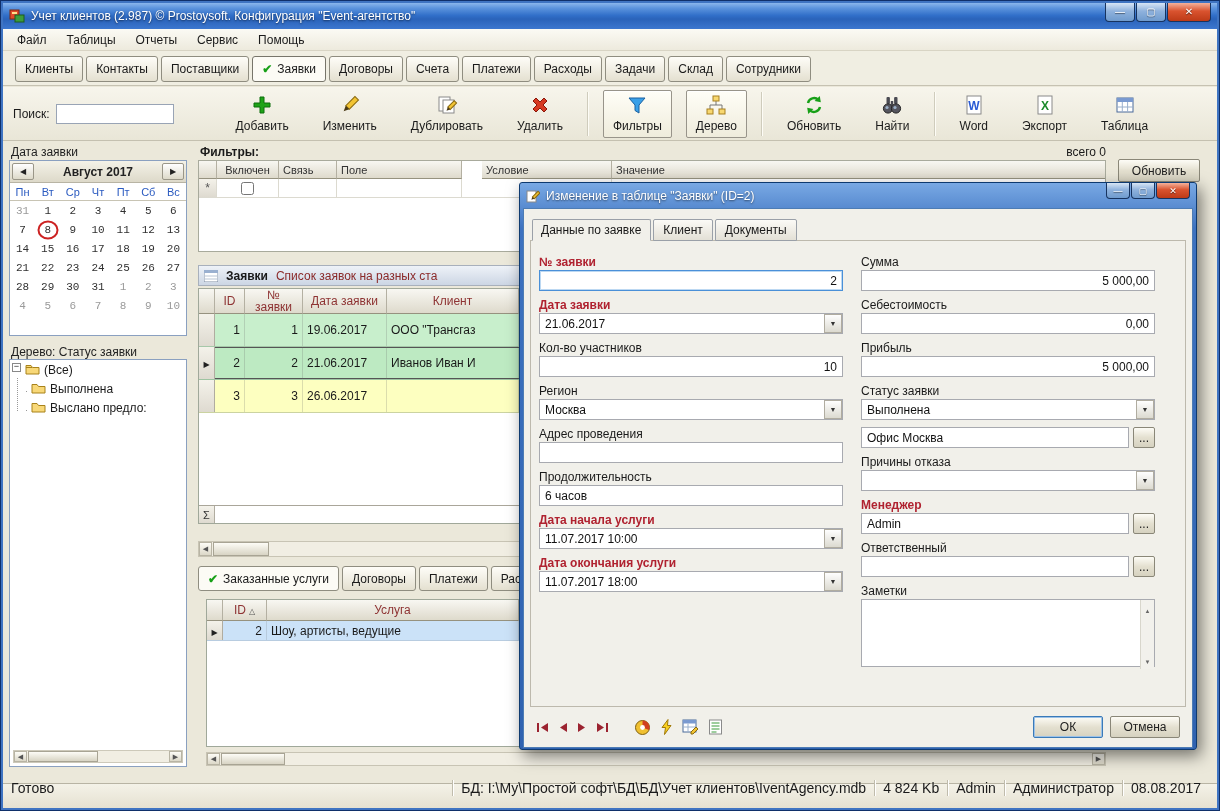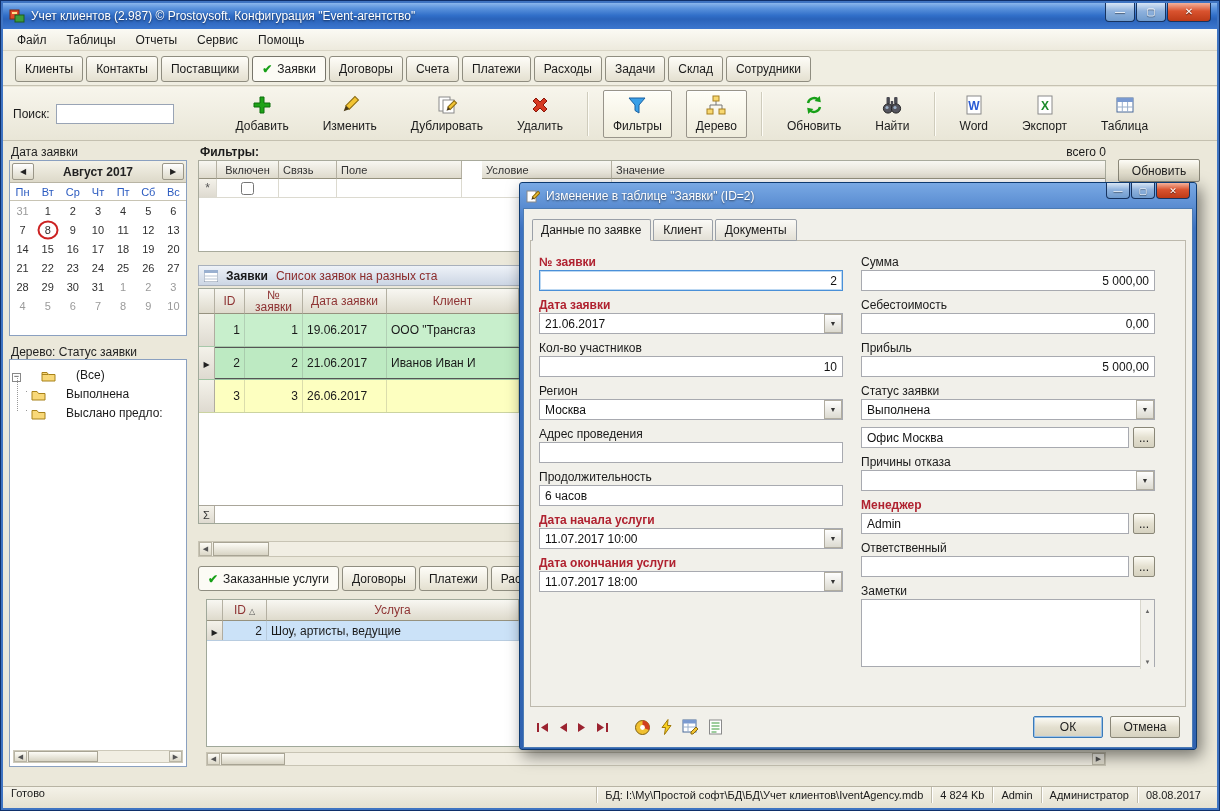--- a/index.html
+++ b/index.html
@@ -53,28 +53,28 @@
     border-bottom:1px solid #b8b4a4;padding:0 2px;}
   .cal-nav{width:22px;height:17px;border:1px solid #9a9688;border-radius:2px;
     background:linear-gradient(#ffffff,#ddd9c9);display:flex;align-items:center;justify-content:center;
     font-size:8px;color:#222;}
   .cal-nav.prev::before{content:"◀";}
   .cal-nav.next::before{content:"▶";}
   .cal-month{flex:1;text-align:center;font-weight:bold;color:#222;}
   .cal-week{display:grid;grid-template-columns:repeat(7,1fr);height:18px;border-bottom:1px solid #c8c4b4;
     color:#2a5ac0;font-size:11px;}
   .cal-week div{display:flex;align-items:center;justify-content:center;}
-  .cal-days{display:grid;grid-template-columns:repeat(7,1fr);grid-auto-rows:19px;font-size:11px;}
+  .cal-days{display:grid;grid-template-columns:repeat(7,1fr);grid-auto-rows:19px;font-size:11px;font-family:Liberation Mono, monospace;}
   .cal-day{position:relative;display:flex;align-items:center;justify-content:center;color:#303030;}
   .cal-day.out{color:#9a9a9a;}
   .cal-day.sel::after{content:"";position:absolute;left:50%;top:50%;transform:translate(-50%,-50%);
     width:17px;height:15px;border:2px solid #cc2222;border-radius:50%;}
   .tree{position:absolute;left:8px;top:358px;width:178px;height:408px;border:1px solid #8aa0c0;background:#fff;
     padding:3px 2px;font-size:12px;}
-  .tree-item{display:flex;align-items:flex-end;gap:20px;height:19px;white-space:nowrap;overflow:hidden;}
+  .tree-item{display:flex;align-items:flex-start;gap:4px;height:19px;white-space:nowrap;overflow:hidden;}
   .expander{width:9px;height:9px;border:1px solid #888;background:#fff;font-size:9px;line-height:7px;
     text-align:center;flex:0 0 auto;}
   .expander::before{content:"−";position:relative;top:-1px;}
   .tree-children{margin-left:13px;position:relative;}
   .tree-children::before{content:"";position:absolute;left:-8px;top:-4px;bottom:9px;border-left:1px dotted #999;}
   .tree-children .tree-item{position:relative;padding-left:6px;}
   .tree-children .tree-item::before{content:"";position:absolute;left:-8px;top:9px;width:10px;border-top:1px dotted #999;}
   .tree-scroll{position:absolute;left:3px;right:3px;bottom:3px;height:13px;background:#f1eee3;
     border:1px solid #cdc9ba;display:flex;align-items:stretch;}
   .sb-arrow{width:13px;display:flex;align-items:center;justify-content:center;font-size:7px;color:#555;
@@ -155,21 +155,21 @@
   .sort-icon::after{content:"△";font-size:8px;color:#555;margin-left:3px;}
   .svc-row{display:flex;height:20px;background:#cbe2f8;border-bottom:1px solid #b8cce0;}
   .svc-row .gc{border-right:1px solid rgba(100,100,100,.18);}
   .svc-scroll{position:absolute;left:205px;top:751px;width:900px;height:14px;background:#f1eee3;
     border:1px solid #c8c4b4;display:flex;align-items:stretch;}
   .svc-scroll .sb-thumb{width:64px;}
 
   
   .statusbar{position:absolute;left:2px;right:2px;bottom:2px;height:22px;
     background:linear-gradient(#f4f2e8,#e5e1d1);border-top:1px solid #b8b4a4;
-    display:flex;align-items:flex-start;font-size:11px;padding:0 8px;}
+    display:flex;align-items:flex-end;font-size:14px;padding:12px 8px;}
   .status-spacer{flex:1;}
   .seg{height:16px;display:flex;align-items:center;padding:0 8px;border-left:1px solid #c0bcac;
     box-shadow:1px 0 0 #fff inset;white-space:nowrap;}
 
   
   .dialog{position:absolute;left:518px;top:181px;width:678px;height:568px;z-index:10;
     border:1px solid #0e3a70;border-radius:3px;
     background:linear-gradient(180deg,#79a9e4 0%,#3d72c0 8%,#2f62b0 100%);
     padding:0 3px 3px;box-shadow:4px 6px 16px rgba(0,0,0,.5);}
   .dlg-title{height:25px;display:flex;align-items:center;gap:6px;color:#fff;padding:0 3px;

